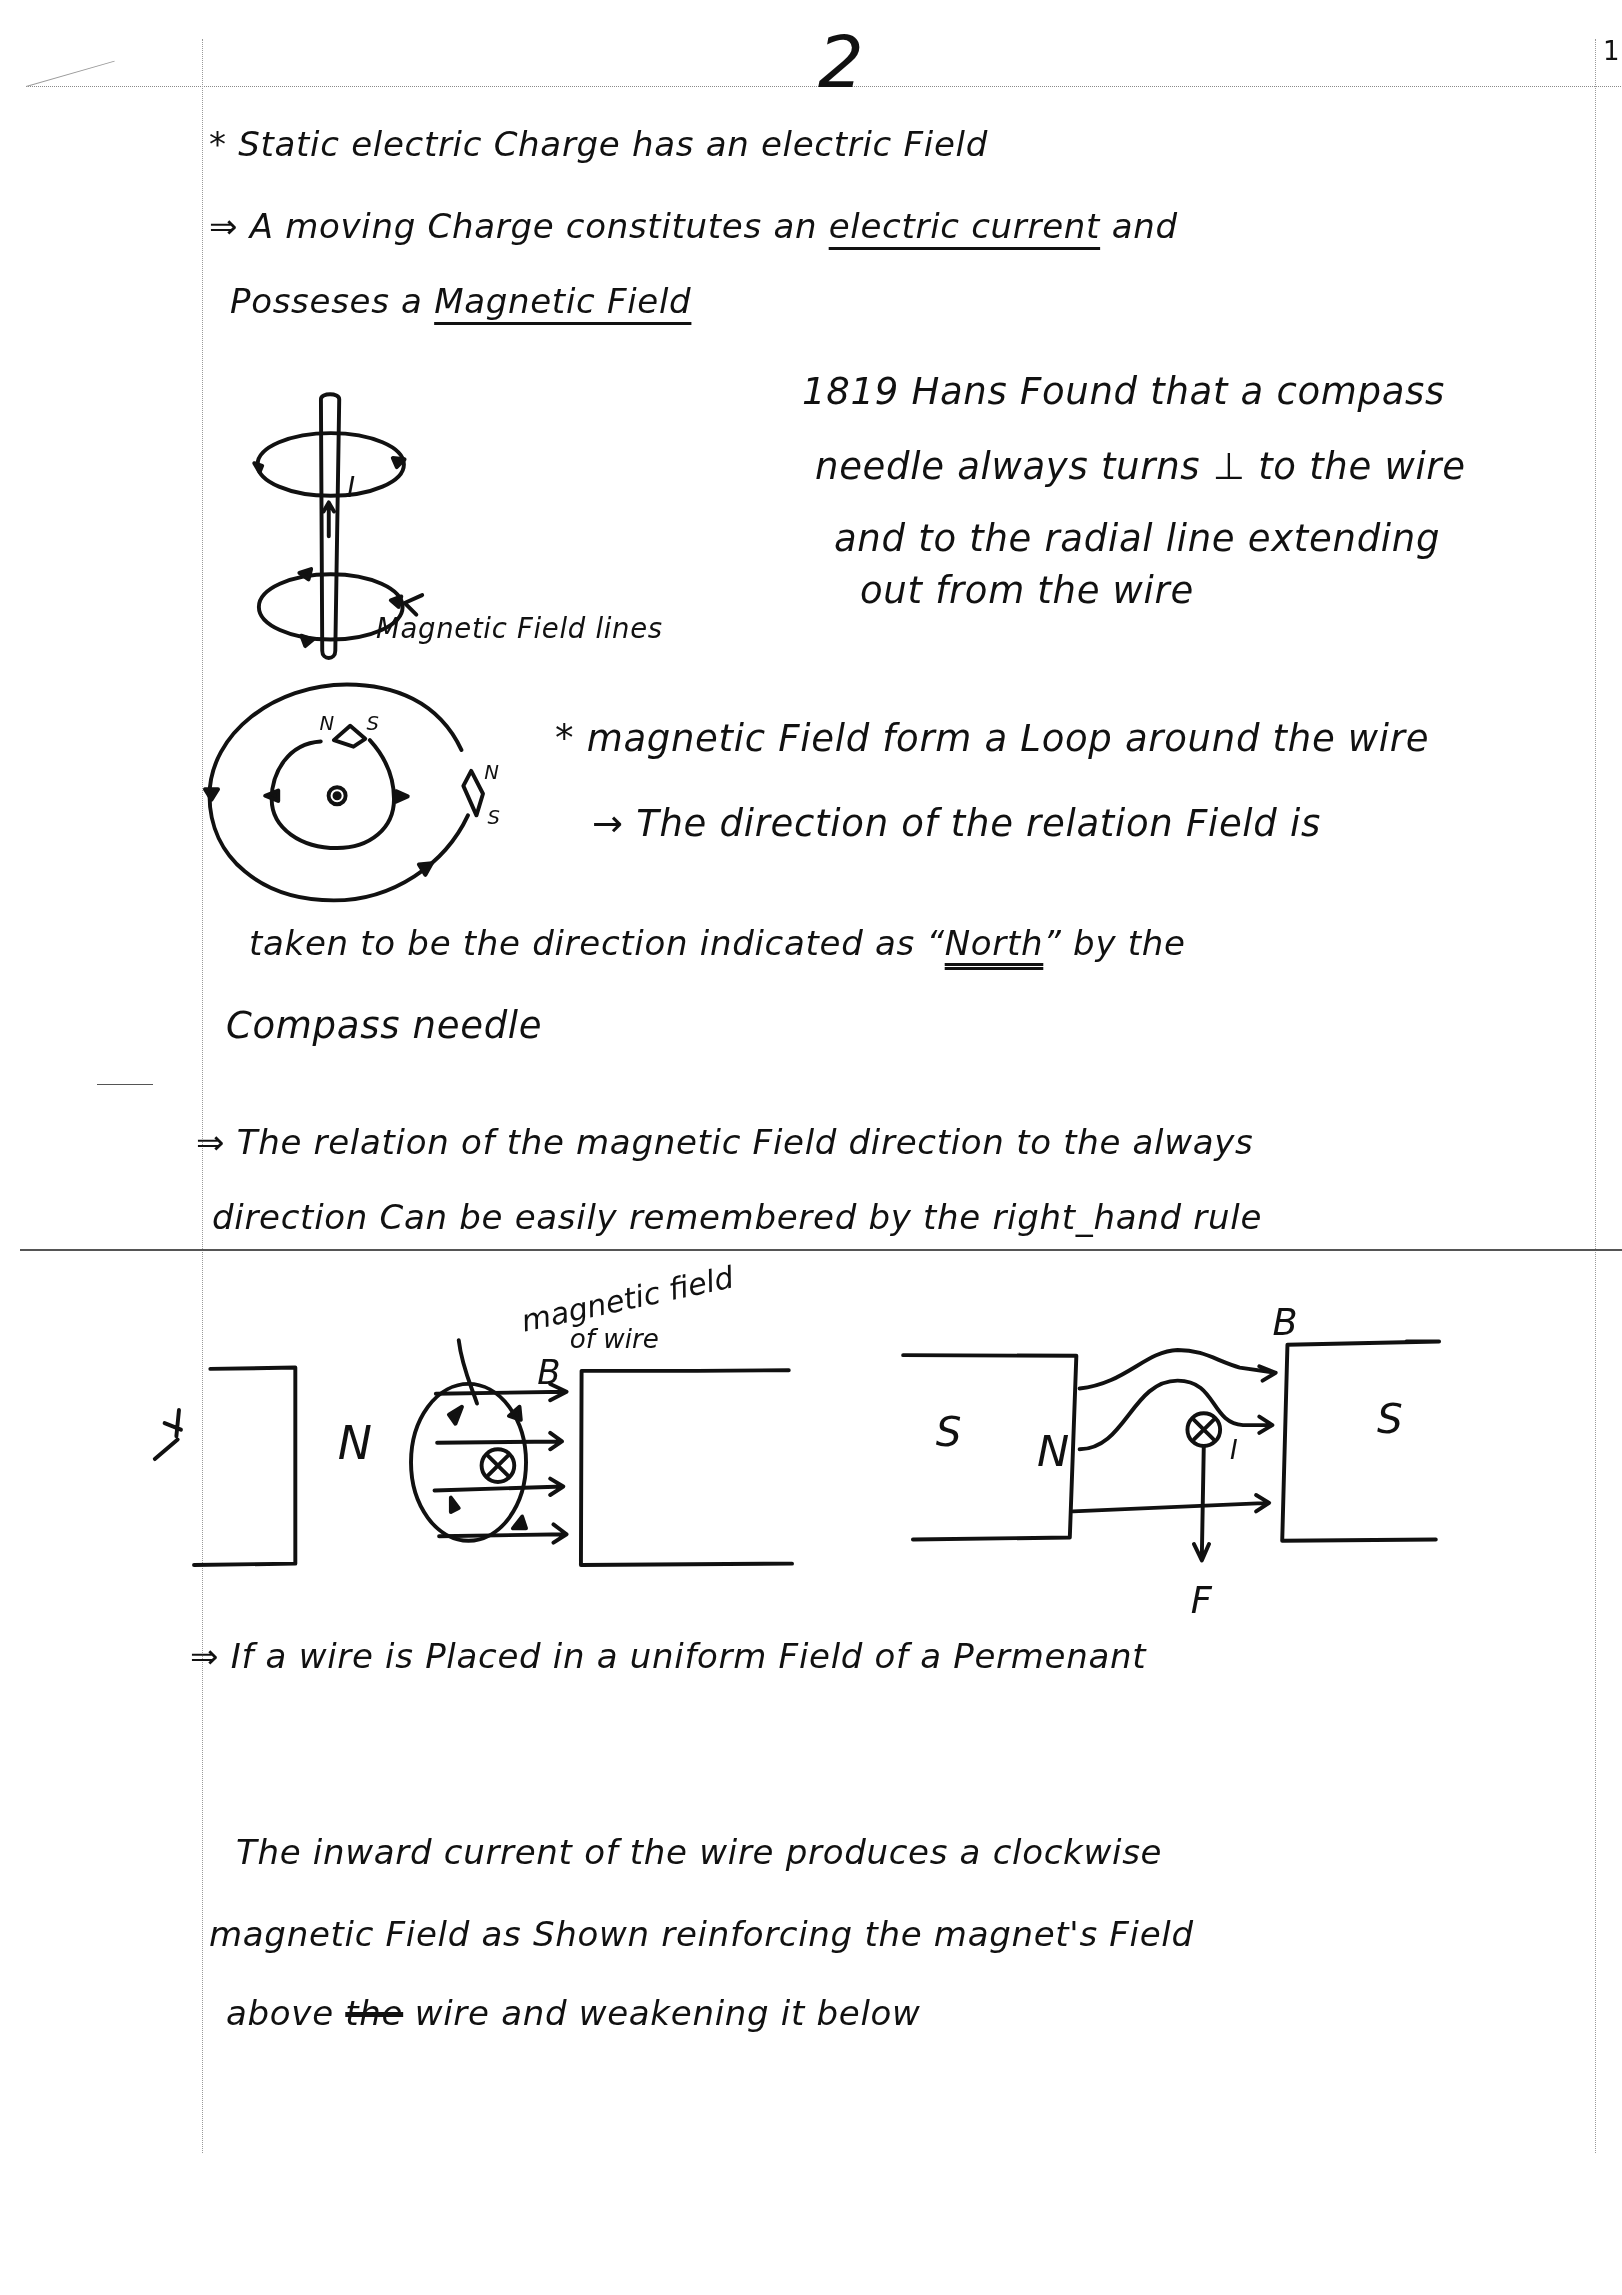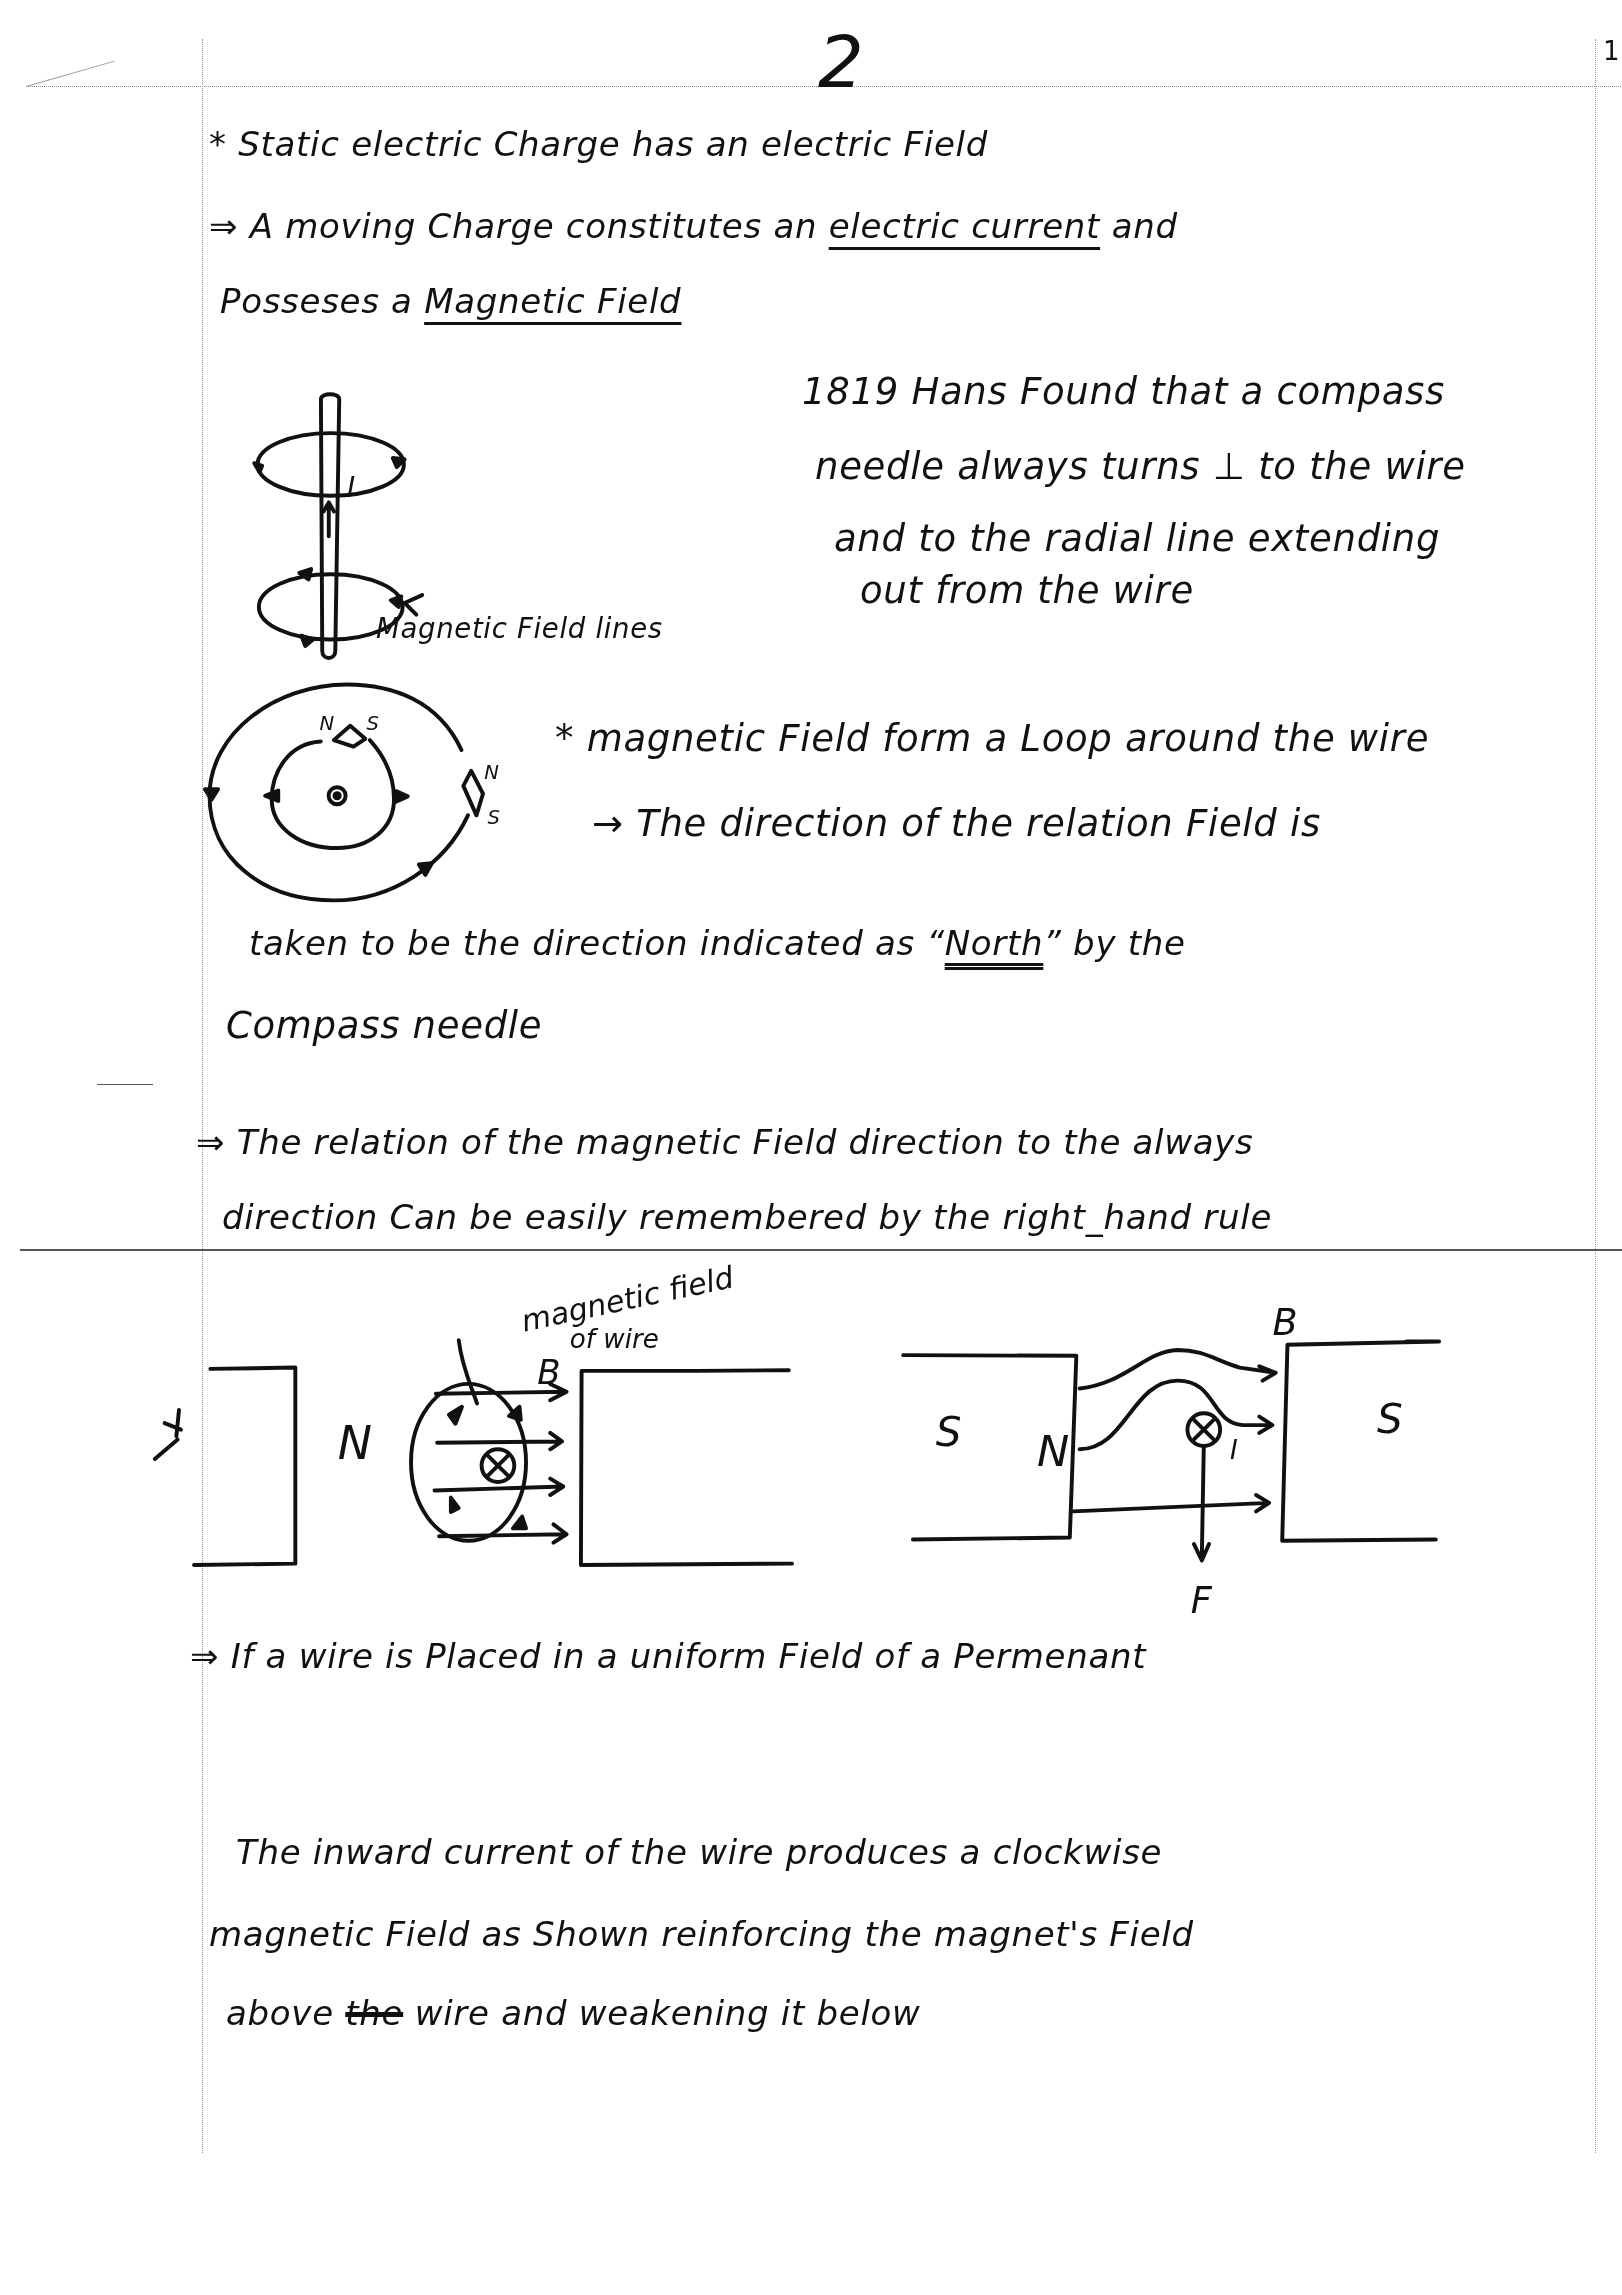--- a/index.html
+++ b/index.html
@@ -32,21 +32,21 @@
   <div class="rule" style="left:19.6px; top:1249px; width:1603px; height:2px; background:#555;"></div>
   <div class="rule" style="left:97px; top:1084px; width:56px; height:1.3px; background:#555;"></div>
 
   <div class="hw" style="left:818px; top:19.6px; font-size:72px;">2</div>
   <div class="hw" style="left:1603px; top:36px; font-size:26px; font-style:normal;">1</div>
 
   <div class="hw line-l" style="left:209px; top:124px;">* Static electric Charge has an electric Field</div>
   <div class="hw line-l" style="left:209px; top:206px;">
     <span>⇒ A moving Charge constitutes an </span><span class="ul">electric current</span><span> and</span>
   </div>
-  <div class="hw line-l" style="left:220px; top:281px;">
+  <div class="hw line-l" style="left:230px; top:281px;">
     <span>Posseses a </span><span class="ul">Magnetic Field</span>
   </div>
 
   <svg class="diagram" style="left:236px; top:373px;" width="196" height="294" viewBox="0 0 300 450">
     <path d="M130 40 C130 30 158 30 158 40 L152 425 C152 440 132 440 132 425 Z"></path>
     <ellipse cx="145" cy="140" rx="112" ry="48"></ellipse>
     <path class="fill" d="M240 130 l18 2 l-12 12 z"></path>
     <path class="fill" d="M40 142 l-12 -4 l8 14 z"></path>
     <ellipse cx="145" cy="358" rx="110" ry="50"></ellipse>
     <path class="fill" d="M115 300 l-18 6 l14 10 z"></path>
@@ -81,21 +81,21 @@
   </svg>
 
   <div class="hw line-m" style="left:555px; top:717px;">* magnetic Field form a Loop around the wire</div>
   <div class="hw line-m" style="left:592px; top:802px;">→ The direction of the relation Field is</div>
   <div class="hw line-l" style="left:249px; top:923px;">
     <span>taken to be the direction indicated as “</span><span class="dul">North</span><span>” by the</span>
   </div>
   <div class="hw line-m" style="left:226px; top:1004px;">Compass needle</div>
 
   <div class="hw line-l" style="left:196px; top:1122px;">⇒ The relation of the magnetic Field direction to the always</div>
-  <div class="hw line-l" style="left:222px; top:1197px;text-align:center;">direction Can be easily remembered by the right_hand rule</div>
+  <div class="hw line-l" style="left:212px; top:1197px;text-align:center;">direction Can be easily remembered by the right_hand rule</div>
 
   <svg class="diagram" style="left:131px; top:1263px;" width="1492" height="366" viewBox="0 0 2280 560">
 
     <path d="M35 300 L70 270 M50 245 L75 255 M68 265 L72 225"></path>
 
     <path d="M120 162 L250 160 L250 460 L95 462"></path>
     <text x="315" y="300" font-size="70">N</text>
 
     <path d="M465 200 L665 197 M640 185 L665 197 L640 210"></path>
     <path d="M467 275 L658 273 M640 260 L658 273 L640 285"></path>

